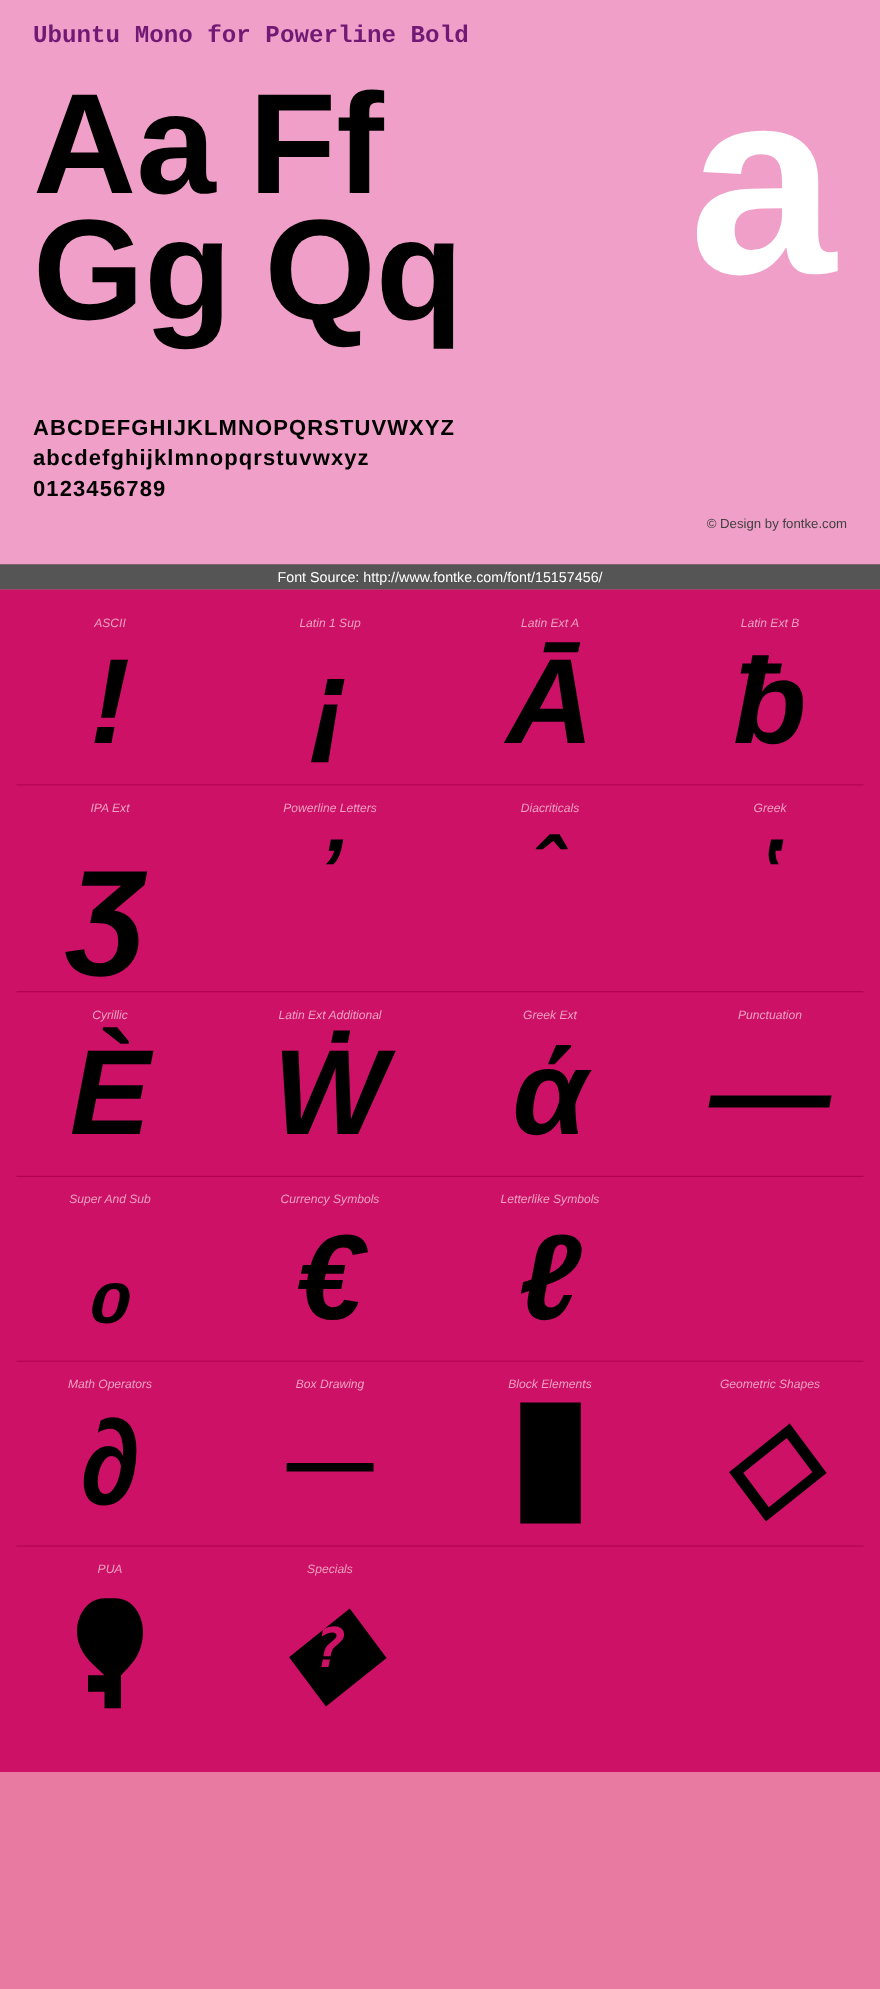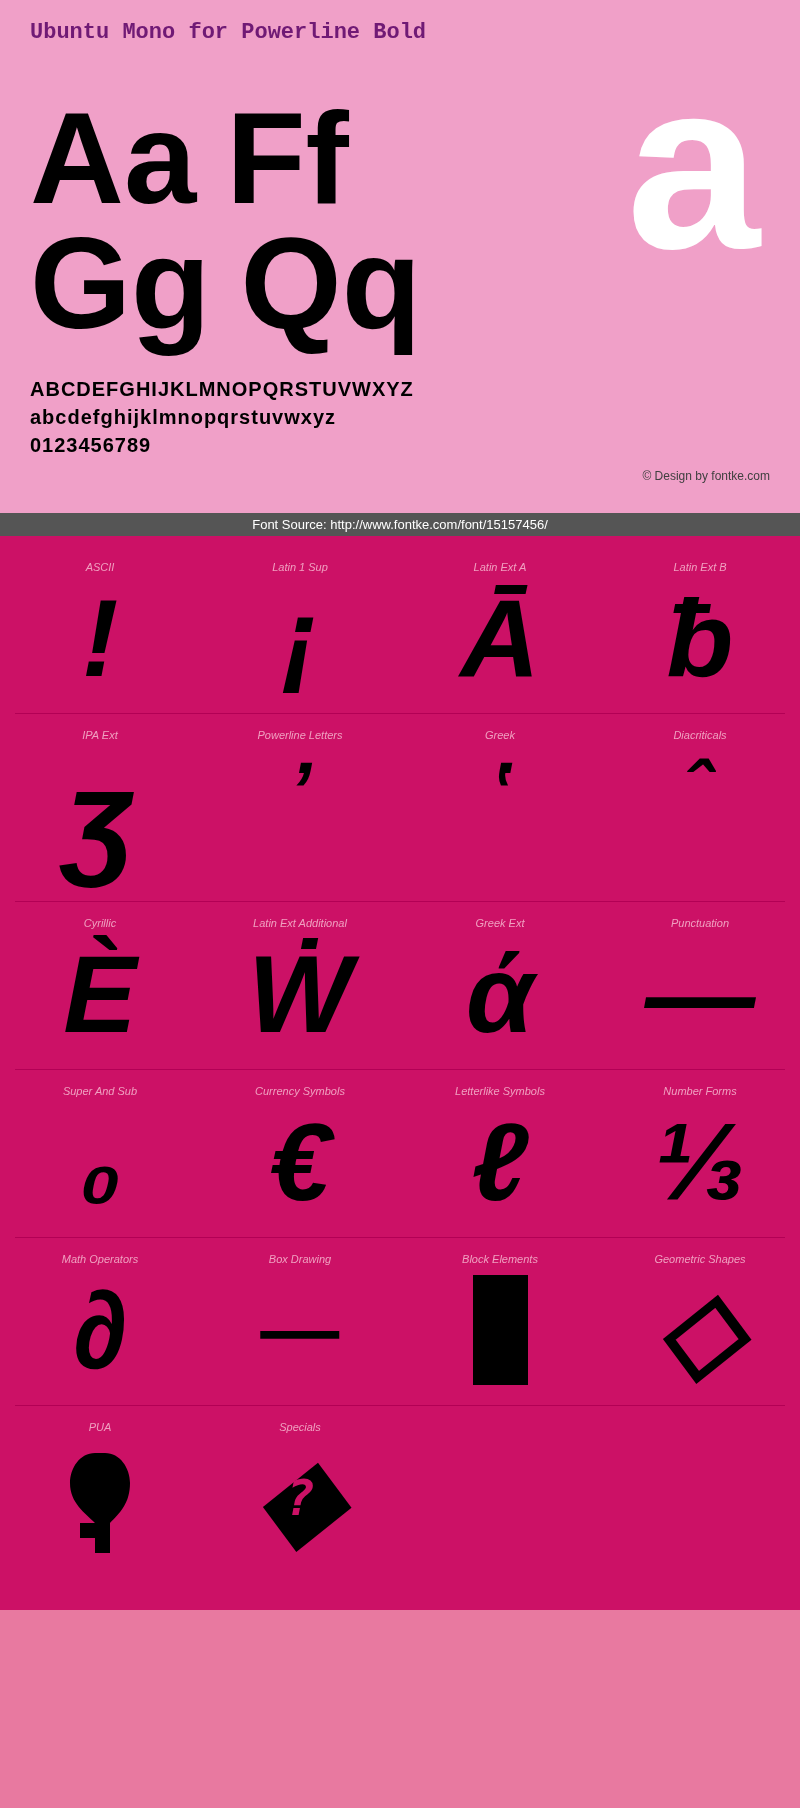--- a/index.html
+++ b/index.html
@@ -118,21 +118,21 @@
     }
   </style>
 </head>
 <body>
 
 <div class="header-section">
   <div class="font-title">Ubuntu Mono for Powerline Bold</div>
 
   <div style="display:flex; align-items:flex-start; position:relative; height:290px;">
 
-    <div style="display:flex; flex-direction:column; gap:10px;margin-top:28px;">
+    <div style="display:flex; flex-direction:column; gap:0px;">
       <div style="display:flex; gap:30px; align-items:flex-end;">
         <span class="big-letter-black">Aa</span>
         <span class="big-letter-black">Ff</span>
       </div>
       <div style="display:flex; gap:30px; align-items:flex-end; margin-top:-15px;">
         <span class="big-letter-black">Gg</span>
         <span class="big-letter-black">Qq</span>
       </div>
     </div>
 
@@ -180,27 +180,27 @@
   <div class="grid-row">
     <div class="grid-cell">
       <span class="cell-label">IPA Ext</span>
       <span class="cell-char size-xl" style="font-size:130px;">ʒ</span>
     </div>
     <div class="grid-cell">
       <span class="cell-label">Powerline Letters</span>
       <span class="cell-char" style="font-size:80px;">ʼ</span>
     </div>
     <div class="grid-cell">
+      <span class="cell-label">Diacriticals</span>
+      <span class="cell-char" style="font-size:80px;">̂</span>
+    </div>
+    <div class="grid-cell">
       <span class="cell-label">Greek</span>
       <span class="cell-char" style="font-size:80px;">ʽ</span>
     </div>
-    <div class="grid-cell">
-      <span class="cell-label">Diacriticals</span>
-      <span class="cell-char" style="font-size:80px;">̂</span>
-    </div>
   </div>
 
   <hr class="row-divider">
 
   <div class="grid-row">
     <div class="grid-cell">
       <span class="cell-label">Cyrillic</span>
       <span class="cell-char size-xl">È</span>
     </div>
     <div class="grid-cell">
@@ -224,24 +224,20 @@
       <span class="cell-label">Super And Sub</span>
       <span class="cell-char size-xl">₀</span>
     </div>
     <div class="grid-cell">
       <span class="cell-label">Currency Symbols</span>
       <span class="cell-char size-xl">€</span>
     </div>
     <div class="grid-cell">
       <span class="cell-label">Letterlike Symbols</span>
       <span class="cell-char size-xl">ℓ</span>
-    </div>
-    <div class="grid-cell">
-      <span class="cell-label">Number Forms</span>
-      <span class="cell-char size-xl">⅓</span>
     </div>
   </div>
 
   <hr class="row-divider">
 
   <div class="grid-row">
     <div class="grid-cell">
       <span class="cell-label">Math Operators</span>
       <span class="cell-char size-xl">∂</span>
     </div>

